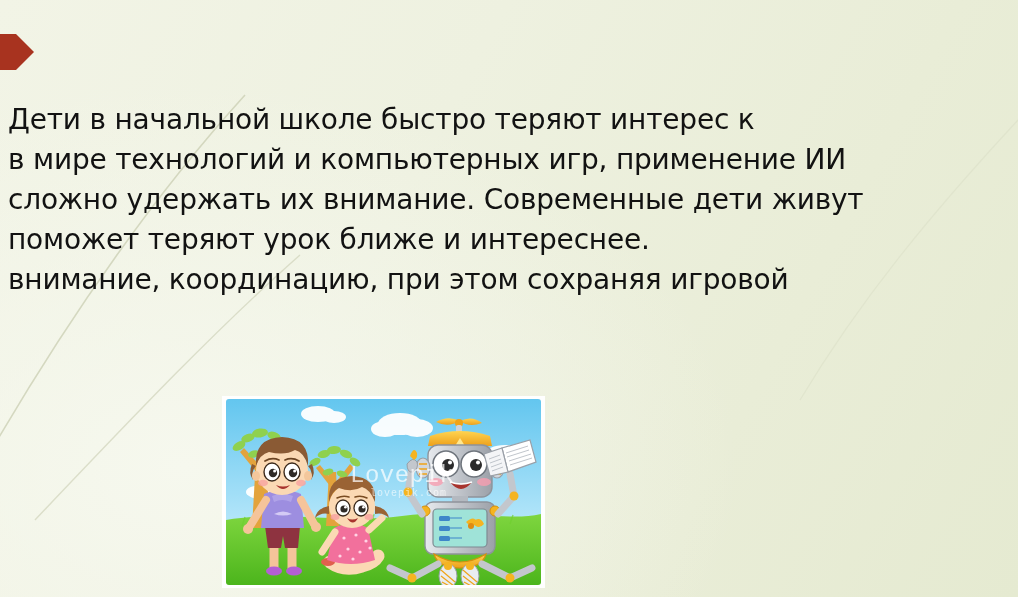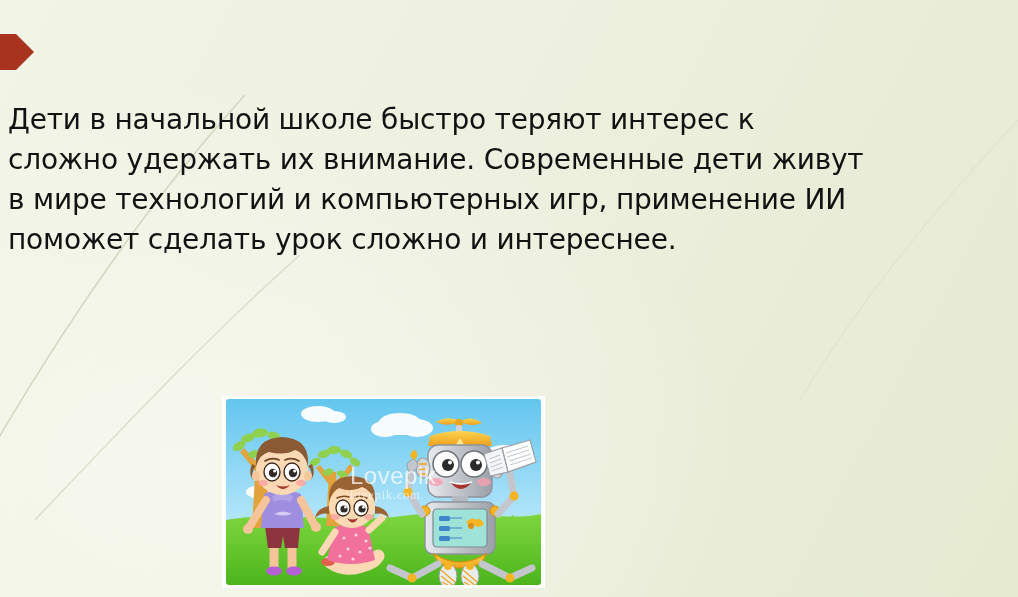--- a/index.html
+++ b/index.html
@@ -83,32 +83,32 @@
     width: 323px;
     height: 192px;
     overflow: hidden;
   }
   .illustration svg { display: block; }
 
   .wm {
     position: absolute;
     left: 128px;
     top: 66px;
-    font-family: Liberation Sans, sans-serif;
+    font-family: Liberation Mono, monospace;
     font-size: 24px;
     color: rgba(255,255,255,0.72);
     letter-spacing: 0.5px;
     pointer-events: none;
   }
   .wm-sub {
     position: absolute;
-    left: 128px;
+    left: 148px;
     top: 92px;
-    font-family: Liberation Serif, serif;
-    font-size: 12px;
+    font-family: Liberation Mono, monospace;
+    font-size: 10px;
     color: rgba(255,255,255,0.62);
     letter-spacing: 1px;
     pointer-events: none;
   }
 </style>
 </head>
 <body>
 
 <div class="slide">
 
@@ -118,23 +118,24 @@
     <path d="M 1018 120 C 930 215 860 300 800 400" fill="none" stroke="#d8dcc4" stroke-width="1.2" opacity="0.45"></path>
   </svg>
 
   <svg class="title-bullet" viewBox="0 0 38 42">
     <polygon points="0,3 20,3 38,21 20,39 0,39" fill="#a8331f"></polygon>
   </svg>
 
 
   <div class="body-block">
     <div class="body-line">Дети в начальной школе быстро теряют интерес к</div>
+    <div class="body-line">в мире технологий и компьютерных игр, применение ИИ</div>
     <div class="body-line">сложно удержать их внимание. Современные дети живут</div>
-    <div class="body-line">в мире технологий и компьютерных игр, применение ИИ</div>
-    <div class="body-line">поможет сделать урок сложно и интереснее.</div>
+    <div class="body-line">поможет теряют урок ближе и интереснее.</div>
+    <div class="body-line">внимание, координацию, при этом сохраняя игровой</div>
   </div>
 
   <div class="illustration">
     <svg width="323" height="192" viewBox="0 0 323 192">
       <defs>
         <linearGradient id="skyG" x1="0" y1="0" x2="0" y2="1">
           <stop offset="0%" stop-color="#63c6ef"></stop>
           <stop offset="100%" stop-color="#bfeafb"></stop>
         </linearGradient>
         <linearGradient id="grassG" x1="0" y1="0" x2="0" y2="1">

